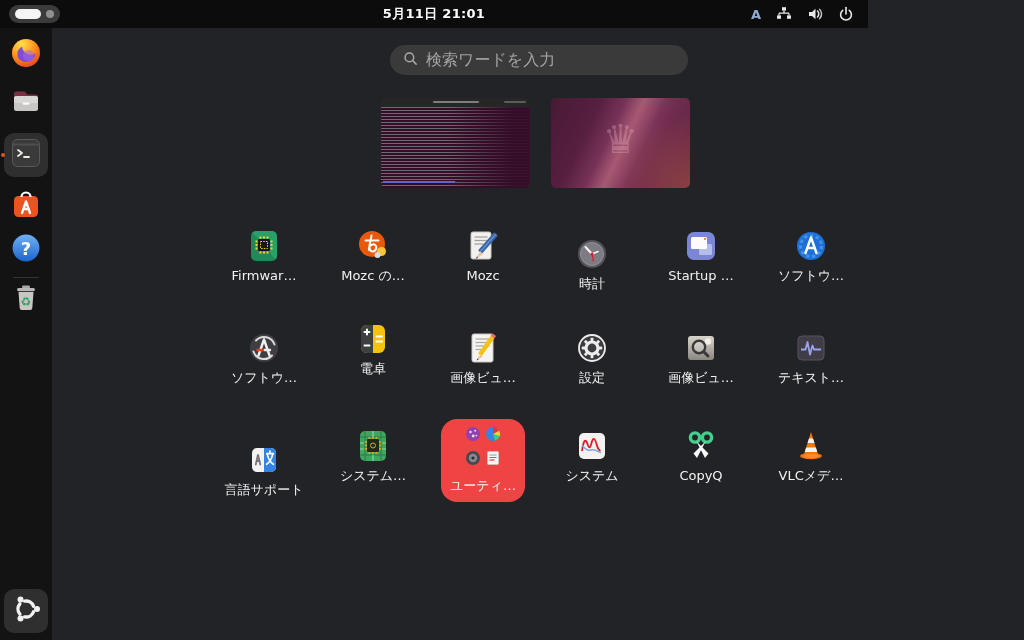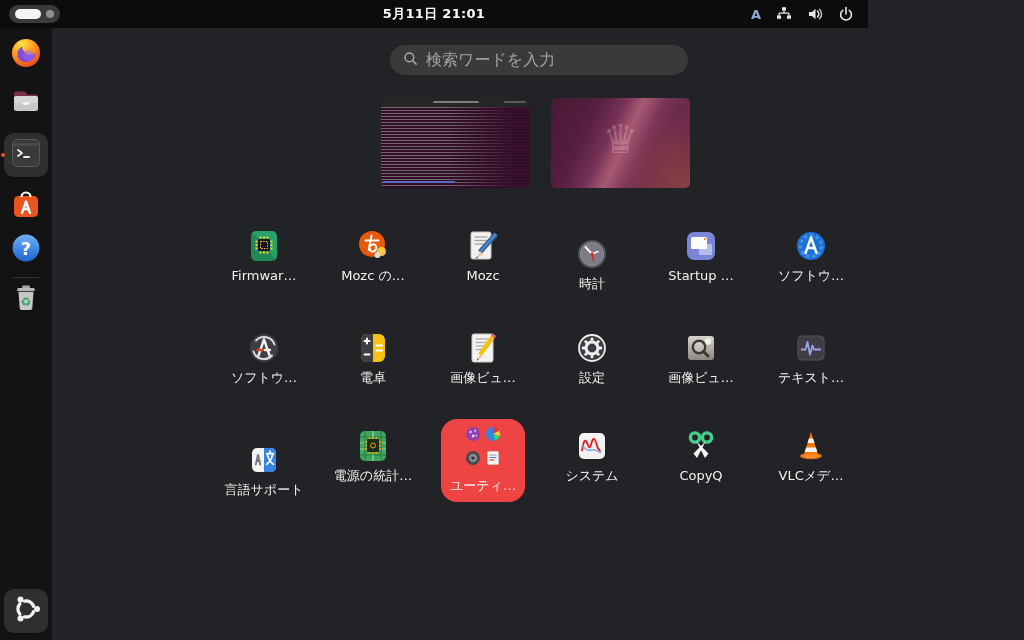--- a/index.html
+++ b/index.html
@@ -276,21 +276,21 @@
   <div class="ic"><svg width="40" height="40" viewBox="0 0 40 40">
     <circle cx="20" cy="20" r="14" fill="#403e44"></circle>
     <path d="M30.5,16.5 A11,11 0 0 0 12,12.5" fill="none" stroke="#dcdcdc" stroke-width="2" stroke-linecap="round"></path>
     <path d="M9.5,23.5 A11,11 0 0 0 28,27.5" fill="none" stroke="#dcdcdc" stroke-width="2" stroke-linecap="round"></path>
     <path d="M20,11.5 L14.5,27.5 M20,11.5 L25.5,27.5" stroke="#f0f0f0" stroke-width="2.4" stroke-linecap="round"></path>
     <path d="M13.5,22 h7" stroke="#e0451f" stroke-width="2.4" stroke-linecap="round"></path>
     <path d="M21,22 h5" stroke="#f0f0f0" stroke-width="2.4" stroke-linecap="round"></path>
   </svg></div>
   <div class="lbl">ソフトウ…</div>
 </div>
-<div class="cell" style="left:321px;top:328px">
+<div class="cell" style="left:321px;top:319px">
   <div class="ic"><svg width="40" height="40" viewBox="0 0 40 40">
     <defs>
           <clipPath id="calcl">
             <rect x="8" y="6" width="12" height="28"></rect>
           </clipPath>
         </defs>
     <rect x="8" y="6" width="24" height="28" rx="6" fill="#f5c211"></rect>
     <rect x="8" y="6" width="24" height="28" rx="6" fill="#3f3e41" clip-path="url(#calcl)"></rect>
     <g stroke="#ffffff" stroke-width="2" stroke-linecap="round" fill="none">
       <path d="M14,10.5 v5 M11.5,13 h5"></path>
@@ -398,21 +398,21 @@
           <rect x="22.5" y="26" width="1.8" height="2"></rect>
       <rect x="12" y="15" width="2" height="1.8"></rect>
           <rect x="12" y="18.5" width="2" height="1.8"></rect>
           <rect x="12" y="22" width="2" height="1.8"></rect>
       <rect x="26" y="15" width="2" height="1.8"></rect>
           <rect x="26" y="18.5" width="2" height="1.8"></rect>
           <rect x="26" y="22" width="2" height="1.8"></rect>
     </g>
     <circle cx="20" cy="19.5" r="2.5" fill="none" stroke="#e5a50a" stroke-width="1"></circle>
   </svg></div>
-  <div class="lbl">電源の統計…</div>
+  <div class="lbl">システム…</div>
 </div>
 <div class="cell cell-folder" style="top:419px">
   <div class="minis">
     <span><svg width="16" height="16" viewBox="0 0 16 16">
           <circle cx="8" cy="8" r="7" fill="#9141ac"></circle>
           <circle cx="5.5" cy="6" r="1.2" fill="#ead9f2"></circle>
           <circle cx="10.2" cy="4.8" r="1" fill="#ead9f2"></circle>
           <circle cx="8.2" cy="10" r="1.4" fill="#ead9f2"></circle>
           <circle cx="11.3" cy="9.6" r=".9" fill="#ead9f2"></circle>
         </svg></span>

